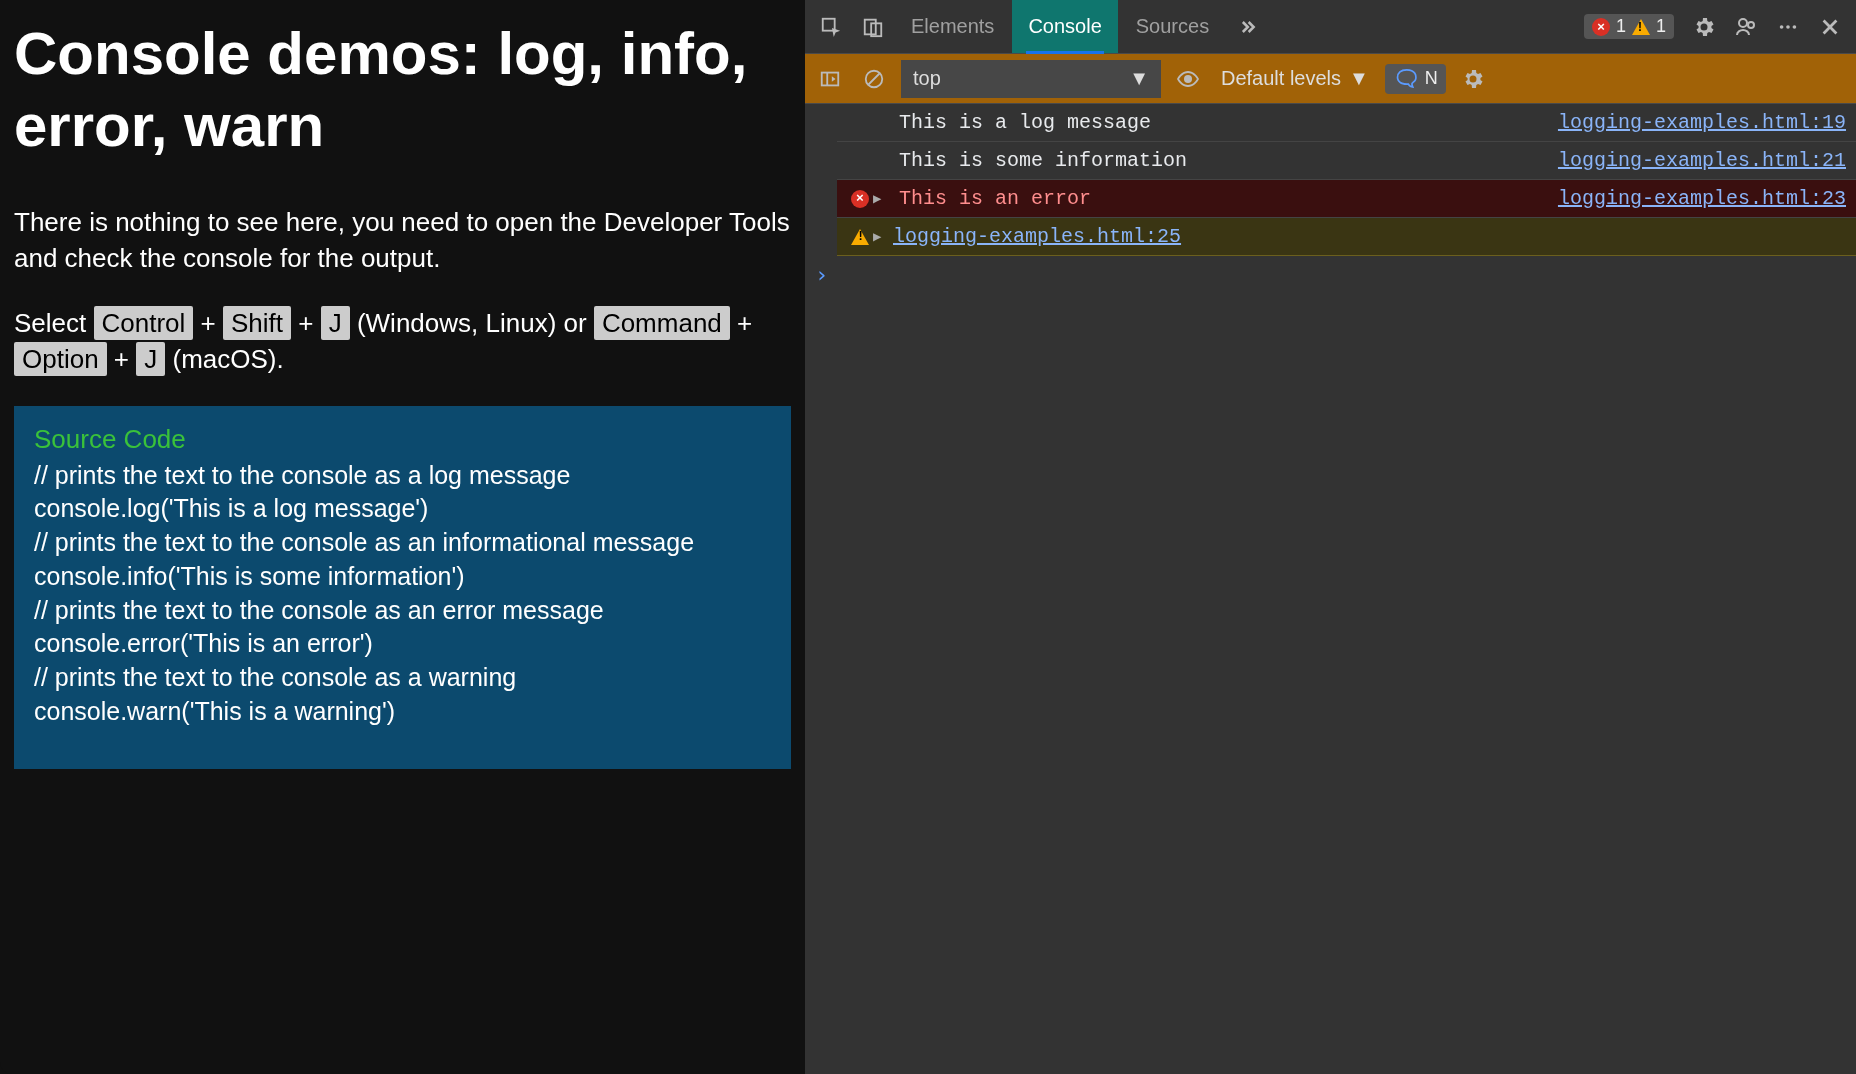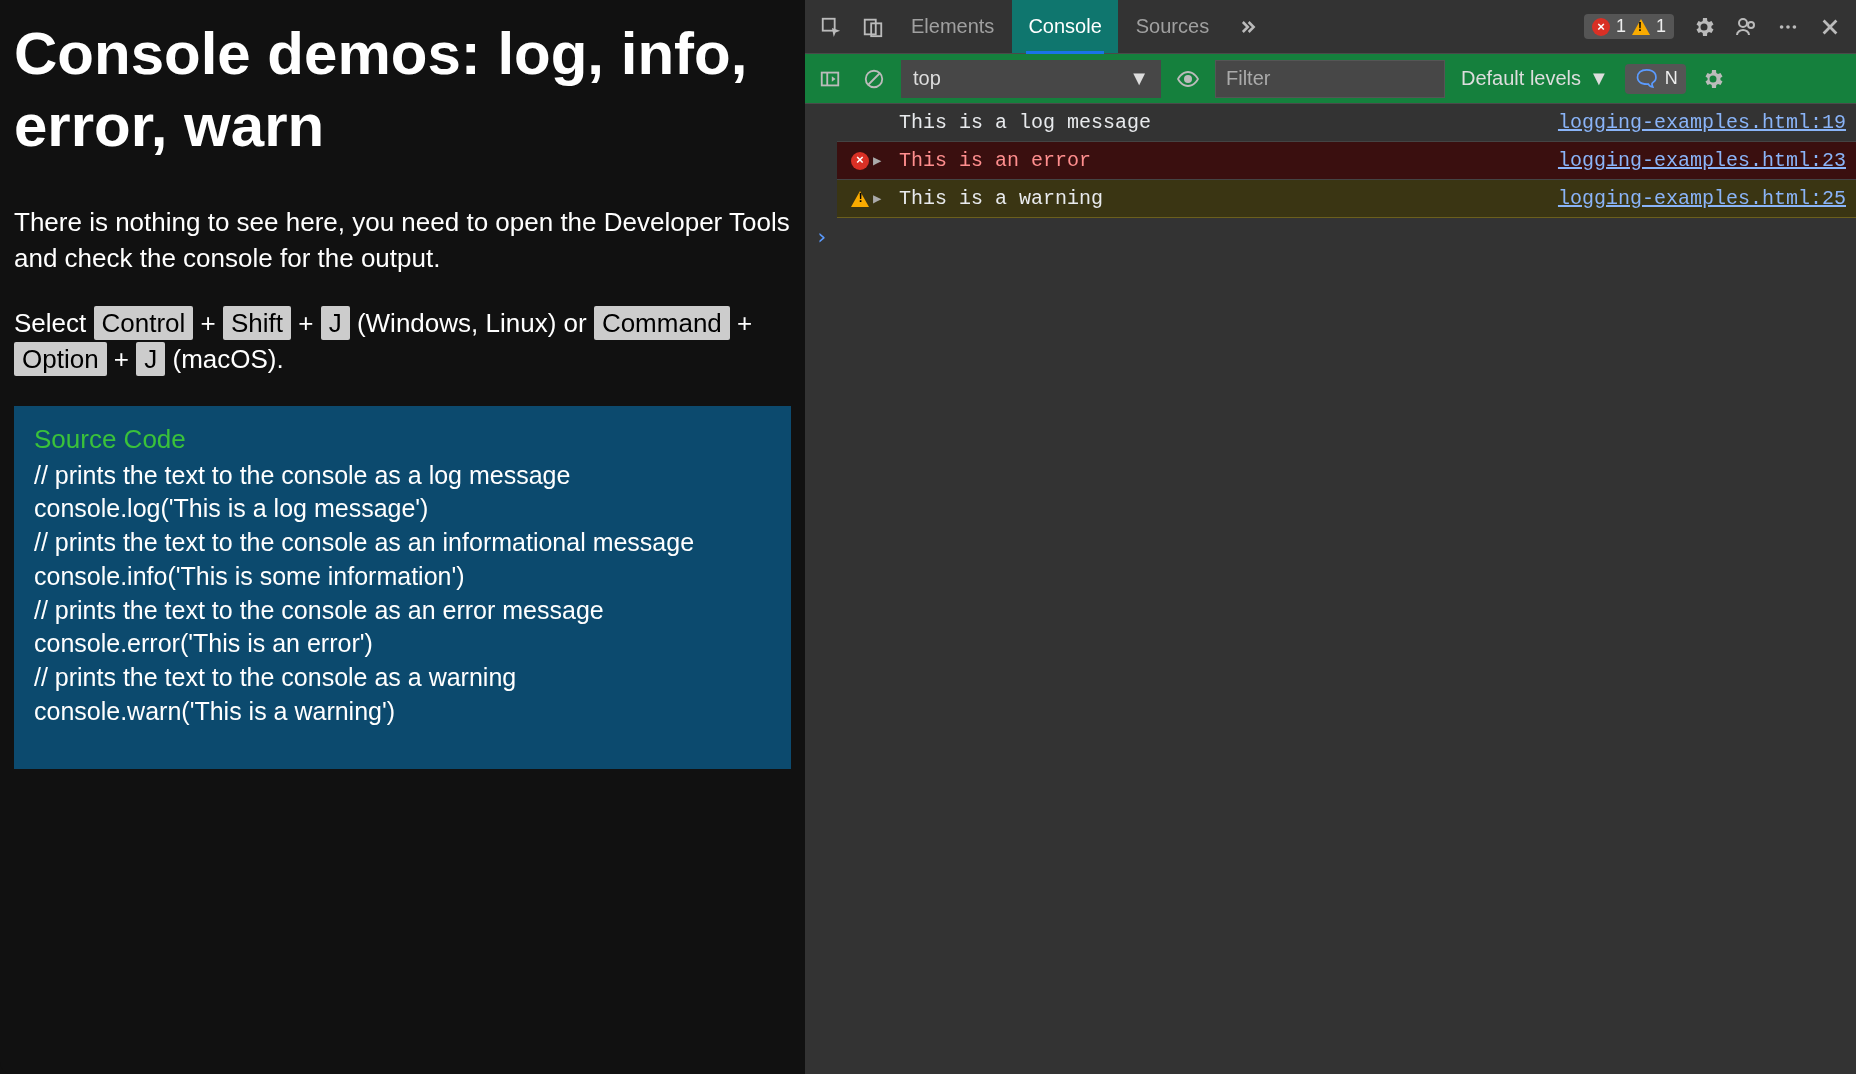--- a/index.html
+++ b/index.html
@@ -135,21 +135,21 @@
     top: 1px; left: -3px;
     font-size: 12px; color: #000; font-weight: bold;
   }
   svg { display: block; }
 
   
   .toolbar {
     display: flex;
     align-items: center;
     height: 50px;
-    background: #15803d;
+    background: #a16207;
     border-bottom: 1px solid #4a4a4a;
     padding: 0 8px;
     gap: 10px;
   }
   .toolbar .icon-btn {
     width: 34px; height: 34px;
     display: flex; align-items: center; justify-content: center;
     color: #bbb; cursor: pointer;
   }
   .context-select {
@@ -350,56 +350,59 @@
     <div class="context-select">
       <span>top</span>
       <span>▼</span>
     </div>
     <div class="icon-btn">
       <svg width="24" height="24" viewBox="0 0 24 24" fill="currentColor">
           <circle cx="12" cy="12" r="4"></circle>
           <path d="M12 4 C7 4 3 8 1 12 C3 16 7 20 12 20 C17 20 21 16 23 12 C21 8 17 4 12 4 Z M12 18 C8 18 5 15 3 12 C5 9 8 6 12 6 C16 6 19 9 21 12 C19 15 16 18 12 18 Z"></path>
         </svg>
     </div>
-    <input class="filter-input" placeholder="Filter" style="">
     <div class="levels-select">
       <span>Default levels</span>
       <span>▼</span>
     </div>
     <div class="issues-chip">
       <span class="issues-icon">🗨</span>
       <span>N</span>
     </div>
     <div class="icon-btn">
       <svg width="24" height="24" viewBox="0 0 24 24" fill="currentColor">
           <path d="M19.4 13a7.5 7.5 0 000-2l2.1-1.6-2-3.5-2.5 1a7.5 7.5 0 00-1.7-1L15 3h-4l-.3 2.9a7.5 7.5 0 00-1.7 1l-2.5-1-2 3.5L6.6 11a7.5 7.5 0 000 2l-2.1 1.6 2 3.5 2.5-1a7.5 7.5 0 001.7 1L11 21h4l.3-2.9a7.5 7.5 0 001.7-1l2.5 1 2-3.5zM12 15.5A3.5 3.5 0 1115.5 12 3.5 3.5 0 0112 15.5z"></path>
         </svg>
     </div>
   </div>
 
   <div class="console-out">
     <div class="log-row row-log">
       <span class="row-icon"></span>
       <span class="msg">This is a log message</span>
       <span class="src">logging-examples.html:19</span>
+    </div>
+    <div class="log-row row-info">
+      <span class="row-icon"></span>
+      <span class="msg">This is some information</span>
+      <span class="src">logging-examples.html:21</span>
     </div>
     <div class="log-row row-error">
       <span class="row-icon">
           <span class="err-circ">×</span>
         </span>
       <span class="arrow">▶</span>
       <span class="msg">This is an error</span>
       <span class="src">logging-examples.html:23</span>
     </div>
     <div class="log-row row-warn">
       <span class="row-icon">
           <span class="warn-tri"></span>
         </span>
       <span class="arrow">▶</span>
-      <span class="msg">This is a warning</span>
       <span class="src">logging-examples.html:25</span>
     </div>
     <div class="prompt-row">
       <span>›</span>
     </div>
   </div>
 
 </div>
 
 </body></html>

